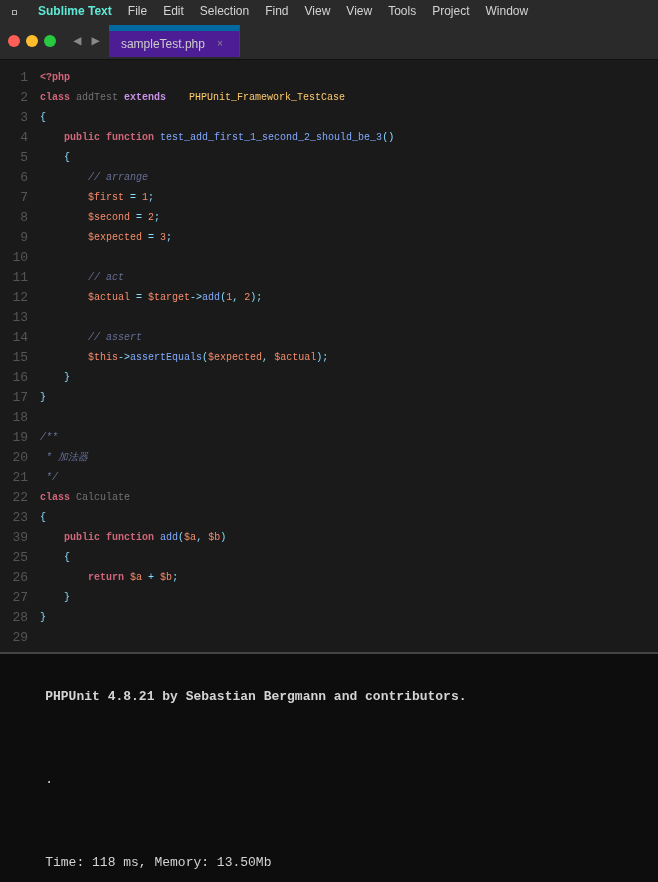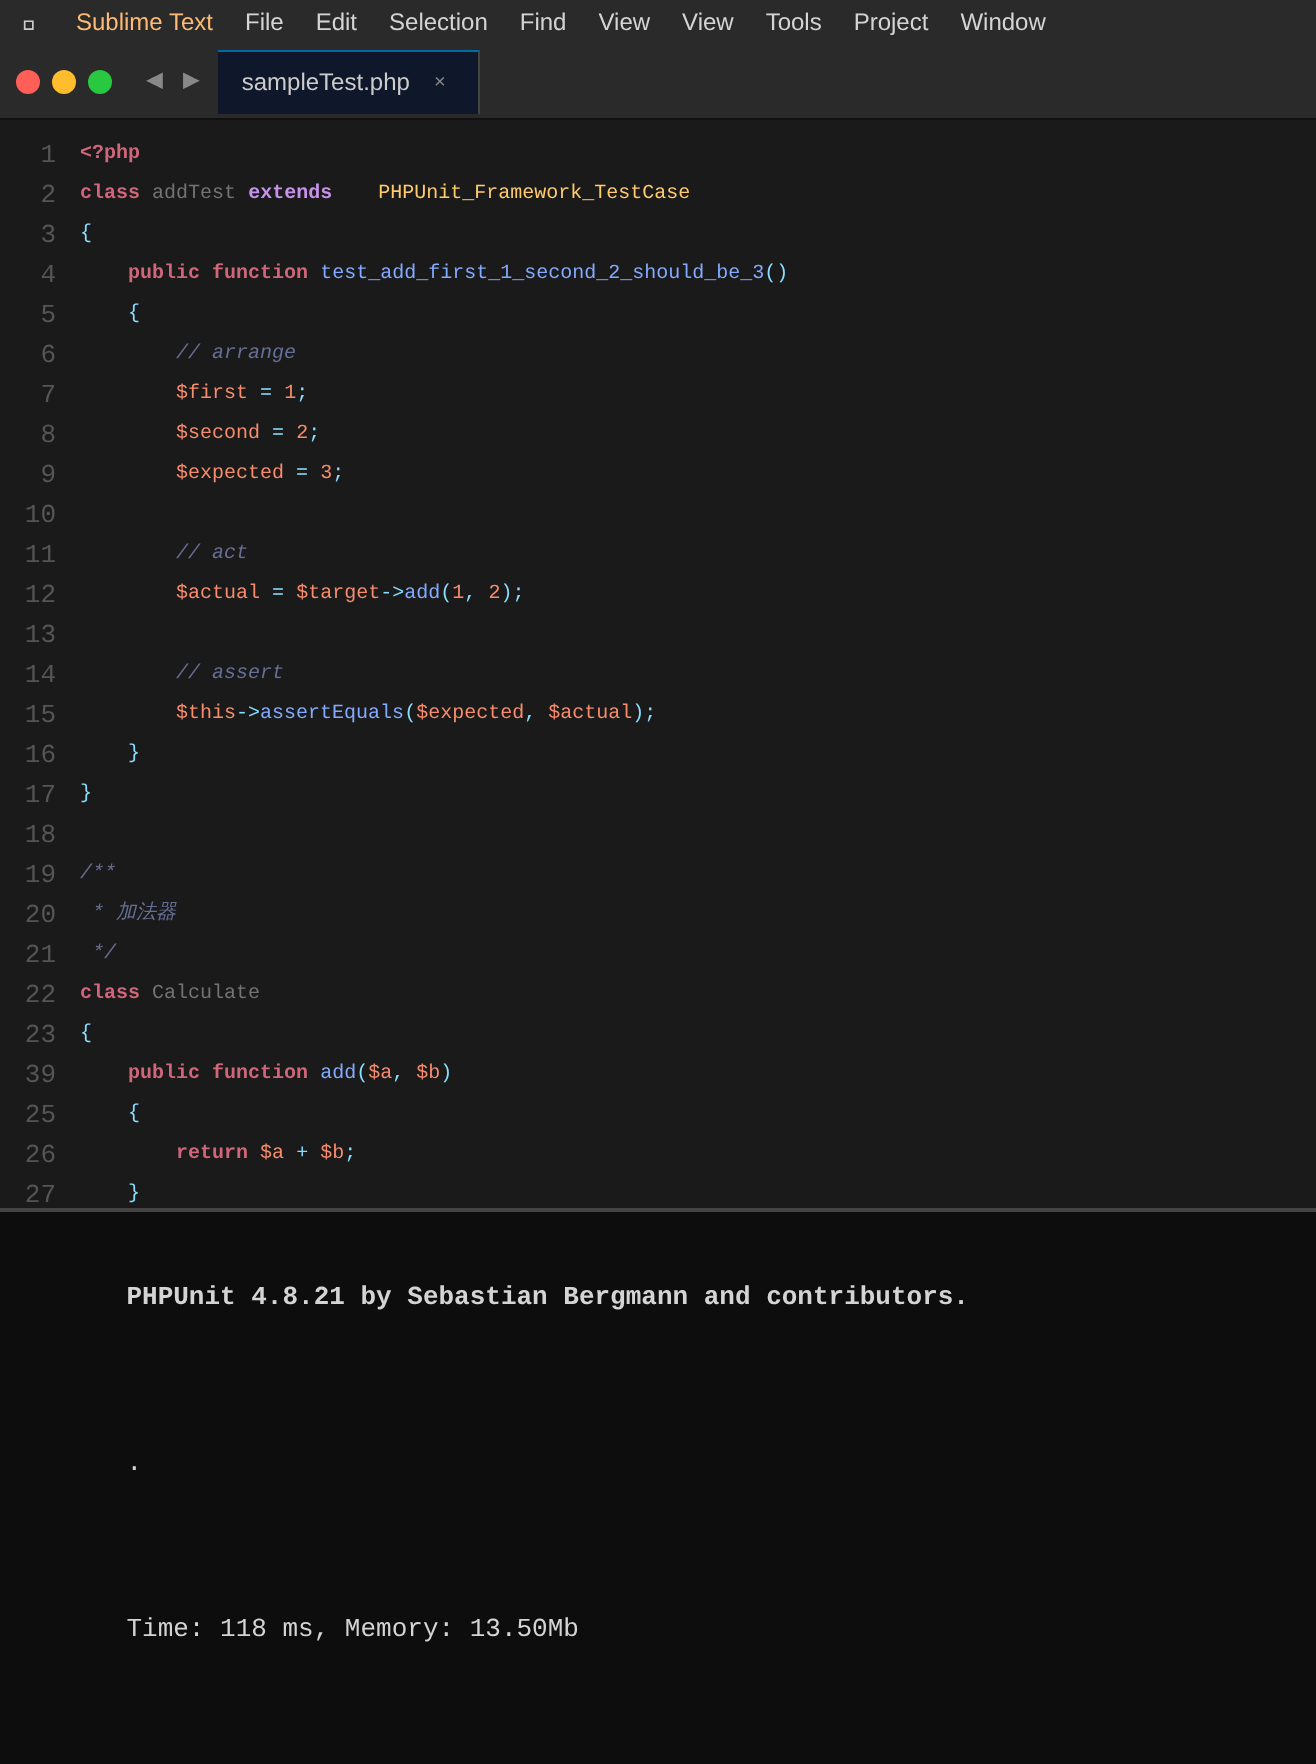--- a/index.html
+++ b/index.html
@@ -32,22 +32,22 @@
       color: #ccc;
       font-size: 13px;
     }
     .menubar-item {
       color: #d4d4d4;
       font-size: 12px;
       font-family: -apple-system, BlinkMacSystemFont, sans-serif;
       cursor: pointer;
     }
     .menubar-item.active {
-      color: #fdba74;
-      font-weight: 400;
+      color: #5eead4;
+      font-weight: 700;
     }
 
     
     .traffic-lights {
       display: flex;
       align-items: center;
       gap: 6px;
       padding: 6px 8px;
       flex-shrink: 0;
     }
@@ -66,30 +66,30 @@
       gap: 4px;
       color: #888;
       font-size: 14px;
     }
     .tab-arrow {
       color: #888;
       cursor: pointer;
       padding: 2px 3px;
     }
     .tab {
-      background: #0f172a;
+      background: #4c1d95;
       color: #ccc;
       font-size: 12px;
       font-family: -apple-system, BlinkMacSystemFont, sans-serif;
       padding: 0 12px;
       height: 32px;
       display: flex;
       align-items: center;
       gap: 8px;
-      border-top: 1px solid #0369a1;
+      border-top: 6px solid #0369a1;
       border-right: 1px solid #444;
     }
     .tab-close {
       color: #888;
       font-size: 10px;
       cursor: pointer;
       width: 14px;
       height: 14px;
       display: flex;
       align-items: center;
@@ -138,22 +138,22 @@
     .var { color: #f78c6c; }                           
     .num { color: #f78c6c; }                           
     .comment { color: #676e95; font-style: italic; }  
     .punct { color: #89ddff; }                         
     .cn { color: #737373; }                            
 
     
     .terminal {
       background: #0d0d0d;
       flex-shrink: 0;
-      padding: 12px 32px;
-      height: 278px;
+      padding: 12px 14px;
+      height: 230px;
       border-top: 2px solid #444;
       overflow: hidden;
     }
     .terminal-text {
       color: #d4d4d4;
       font-size: 13px;
       line-height: 1.6;
       white-space: pre-wrap;
     }
     .terminal-bold { font-weight: bold; }

